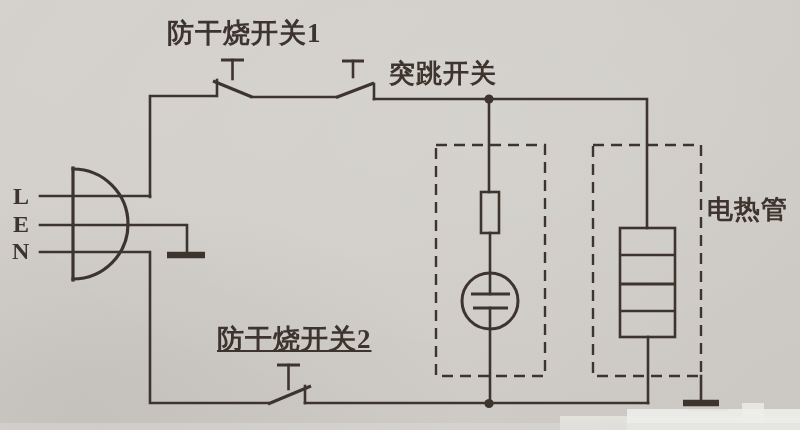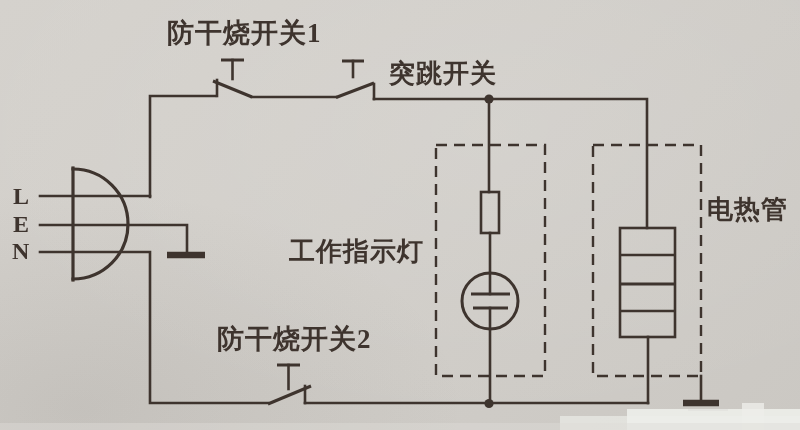--- a/index.html
+++ b/index.html
@@ -118,23 +118,22 @@
       <rect class="patch" x="627" y="409" width="173" height="21" opacity="0.9"></rect>
       <rect class="patch" x="742" y="403" width="22" height="27" opacity="0.8"></rect>
       <rect x="0" y="423" width="800" height="7" fill="#dddcd8" opacity="0.45"></rect>
     </g>
   </svg>
 
   <span class="lbl cjk" style="left:167px;top:19px;font-size:27px;">防干烧开关1</span>
 
   <span class="lbl cjk" style="left:389px;top:60px;text-align:center;">突跳开关</span>
 
-  <span class="lbl cjk" style="left:289px;top:238px;">工作指示灯</span>
 
-  <span class="lbl cjk" style="left:217px;top:325px;font-size:27px;">防干烧开关2</span>
+  <span class="lbl cjk" style="left:217px;top:325px;font-size:27px;text-decoration:underline;">防干烧开关2</span>
 
   <span class="lbl cjk" style="left:707px;top:196px;text-align:right;">电热管</span>
 
   <span class="lbl term" style="left:13px;top:183px;">L</span>
   <span class="lbl term" style="left:13px;top:211px;">E</span>
   <span class="lbl term" style="left:12px;top:238px;">N</span>
 
 </div>
 
 </body></html>

